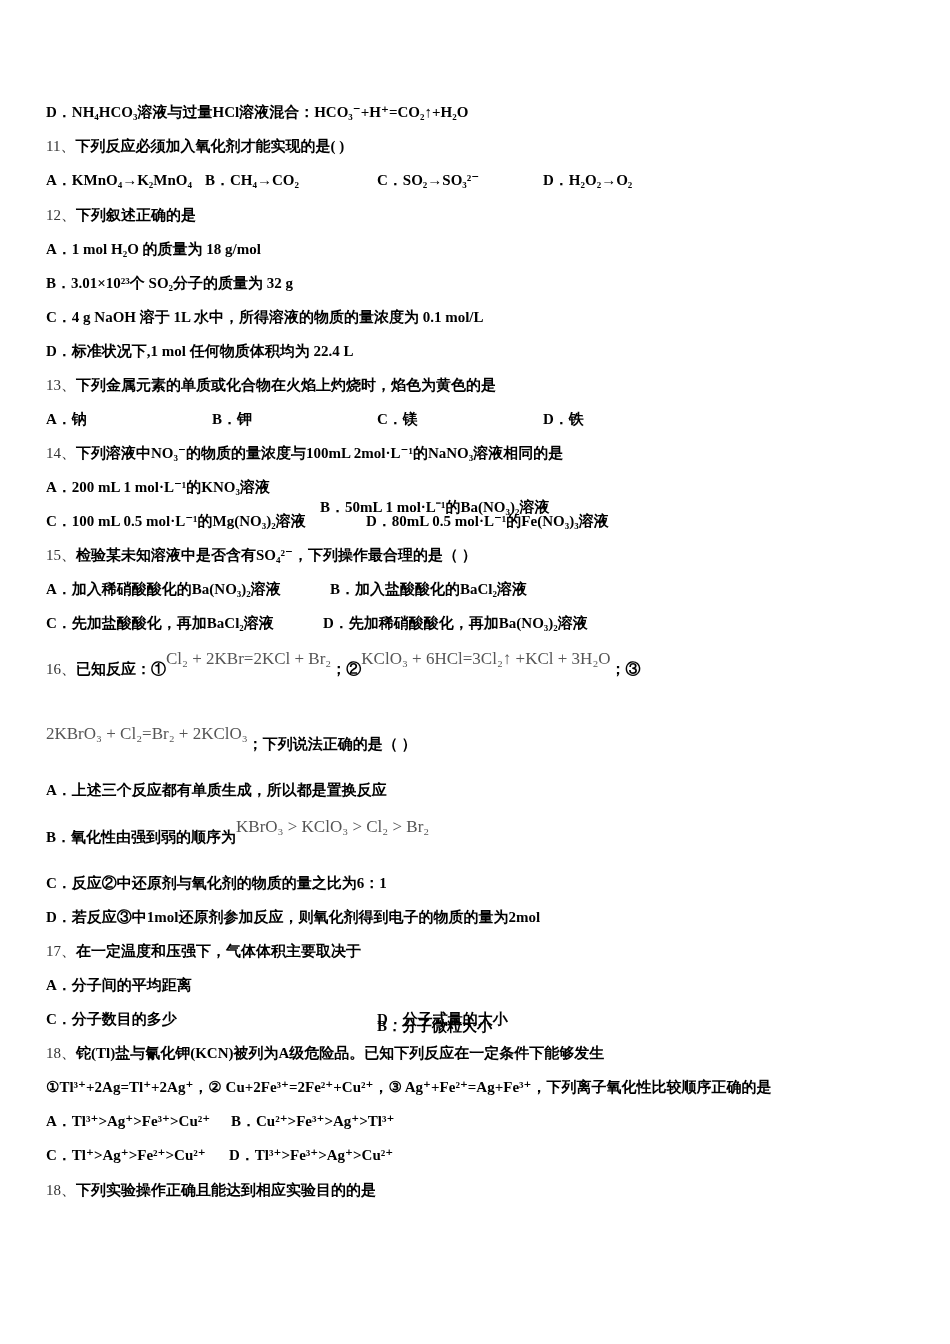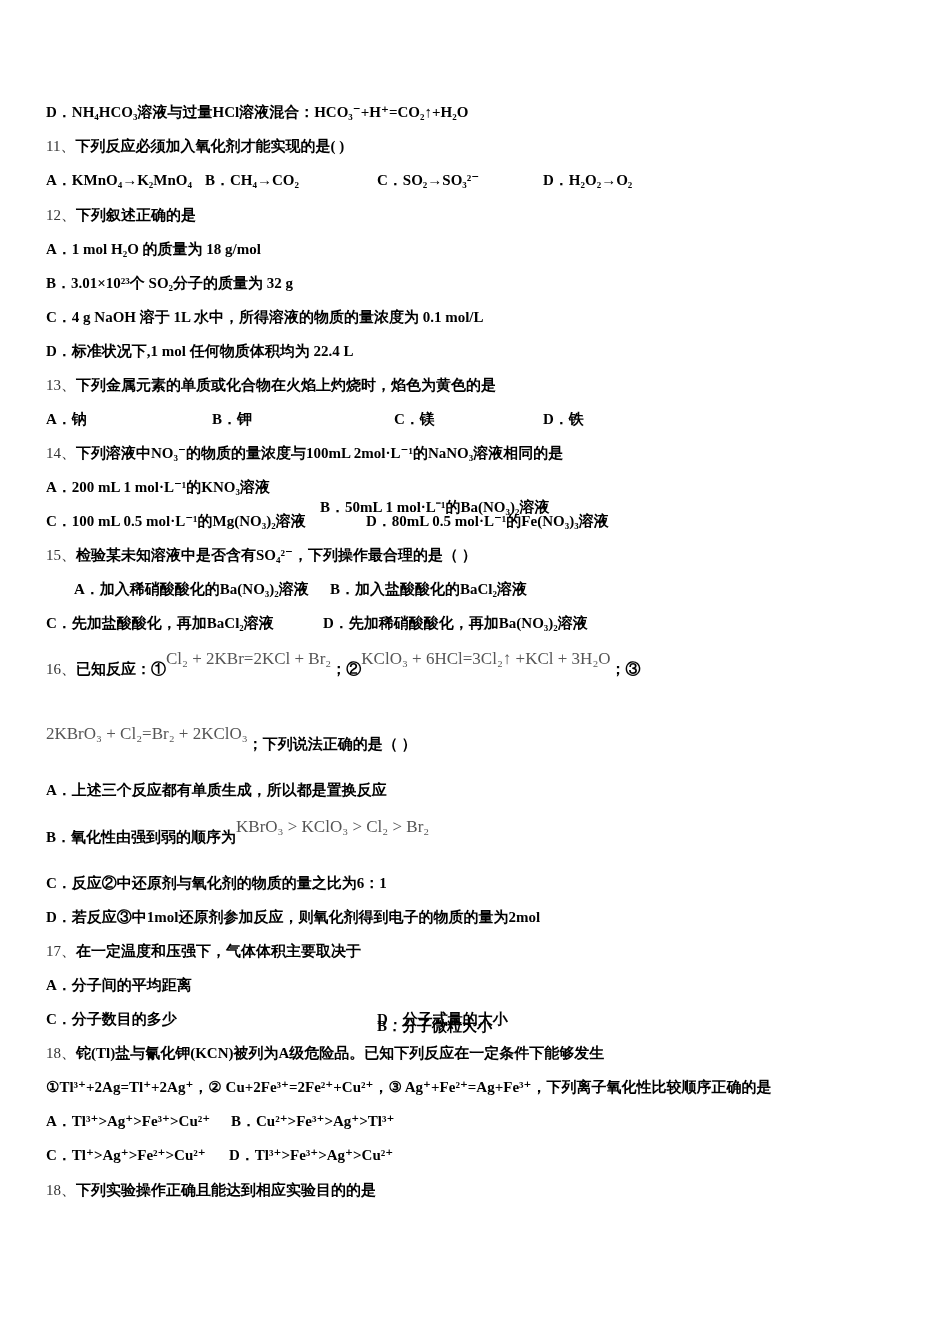--- a/index.html
+++ b/index.html
@@ -29,35 +29,35 @@
 <div class="line b" style="top:239px;">A．1 mol H₂O 的质量为 18 g/mol</div>
 <div class="line b" style="top:273px;">B．3.01×10²³个 SO₂分子的质量为 32 g</div>
 <div class="line b" style="top:307px;">C．4 g NaOH 溶于 1L 水中，所得溶液的物质的量浓度为 0.1 mol/L</div>
 <div class="line b" style="top:341px;">D．标准状况下,1 mol 任何物质体积均为 22.4 L</div>
 
 <div class="line b" style="top:375px;">
   <span class="qn">13、</span><span>下列金属元素的单质或化合物在火焰上灼烧时，焰色为黄色的是</span>
 </div>
 <div class="line b" style="top:409px; left:46px;">A．钠</div>
 <div class="line b" style="top:409px; left:212px;">B．钾</div>
-<div class="line b" style="top:409px; left:394px;">C．镁</div>
+<div class="line b" style="top:409px; left:377px;">C．镁</div>
 <div class="line b" style="top:409px; left:543px;">D．铁</div>
 
 <div class="line b" style="top:443px;">
   <span class="qn">14、</span><span>下列溶液中NO₃⁻的物质的量浓度与100mL 2mol·L⁻¹的NaNO₃溶液相同的是</span>
 </div>
 <div class="line b" style="top:477px; left:46px;">A．200 mL 1 mol·L⁻¹的KNO₃溶液</div>
 <div class="line b" style="top:497px; left:320px;font-family:Liberation Serif, serif;">B．50mL 1 mol·L⁻¹的Ba(NO₃)₂溶液</div>
 <div class="line b" style="top:511px; left:46px;">C．100 mL 0.5 mol·L⁻¹的Mg(NO₃)₂溶液</div>
 <div class="line b" style="top:511px; left:366px;">D．80mL 0.5 mol·L⁻¹的Fe(NO₃)₃溶液</div>
 
 <div class="line b" style="top:545px;">
   <span class="qn">15、</span><span>检验某未知溶液中是否含有SO₄²⁻，下列操作最合理的是（      ）</span>
 </div>
-<div class="line b" style="top:579px; left:46px;margin-left:28px;">A．加入稀硝酸酸化的Ba(NO₃)₂溶液</div>
+<div class="line b" style="top:579px; left:46px;">A．加入稀硝酸酸化的Ba(NO₃)₂溶液</div>
 <div class="line b" style="top:579px; left:330px;">B．加入盐酸酸化的BaCl₂溶液</div>
 <div class="line b" style="top:613px; left:46px;">C．先加盐酸酸化，再加BaCl₂溶液</div>
 <div class="line b" style="top:613px; left:323px;">D．先加稀硝酸酸化，再加Ba(NO₃)₂溶液</div>
 
 <div class="line b" style="top:659px;">
   <span class="qn">16、</span><span>已知反应：</span><span>①</span><span class="formula" style="position:relative; top:-10px;">Cl₂ + 2KBr=2KCl + Br₂</span><span>；</span><span>②</span><span class="formula" style="position:relative; top:-10px;">KClO₃ + 6HCl=3Cl₂↑ +KCl + 3H₂O</span><span>；</span><span>③</span>
 </div>
 <div class="line b" style="top:734px;">
   <span class="formula" style="position:relative; top:-10px;">2KBrO₃ + Cl₂=Br₂ + 2KClO₃</span><span>；</span><span>下列说法正确的是（      ）</span>
 </div>

